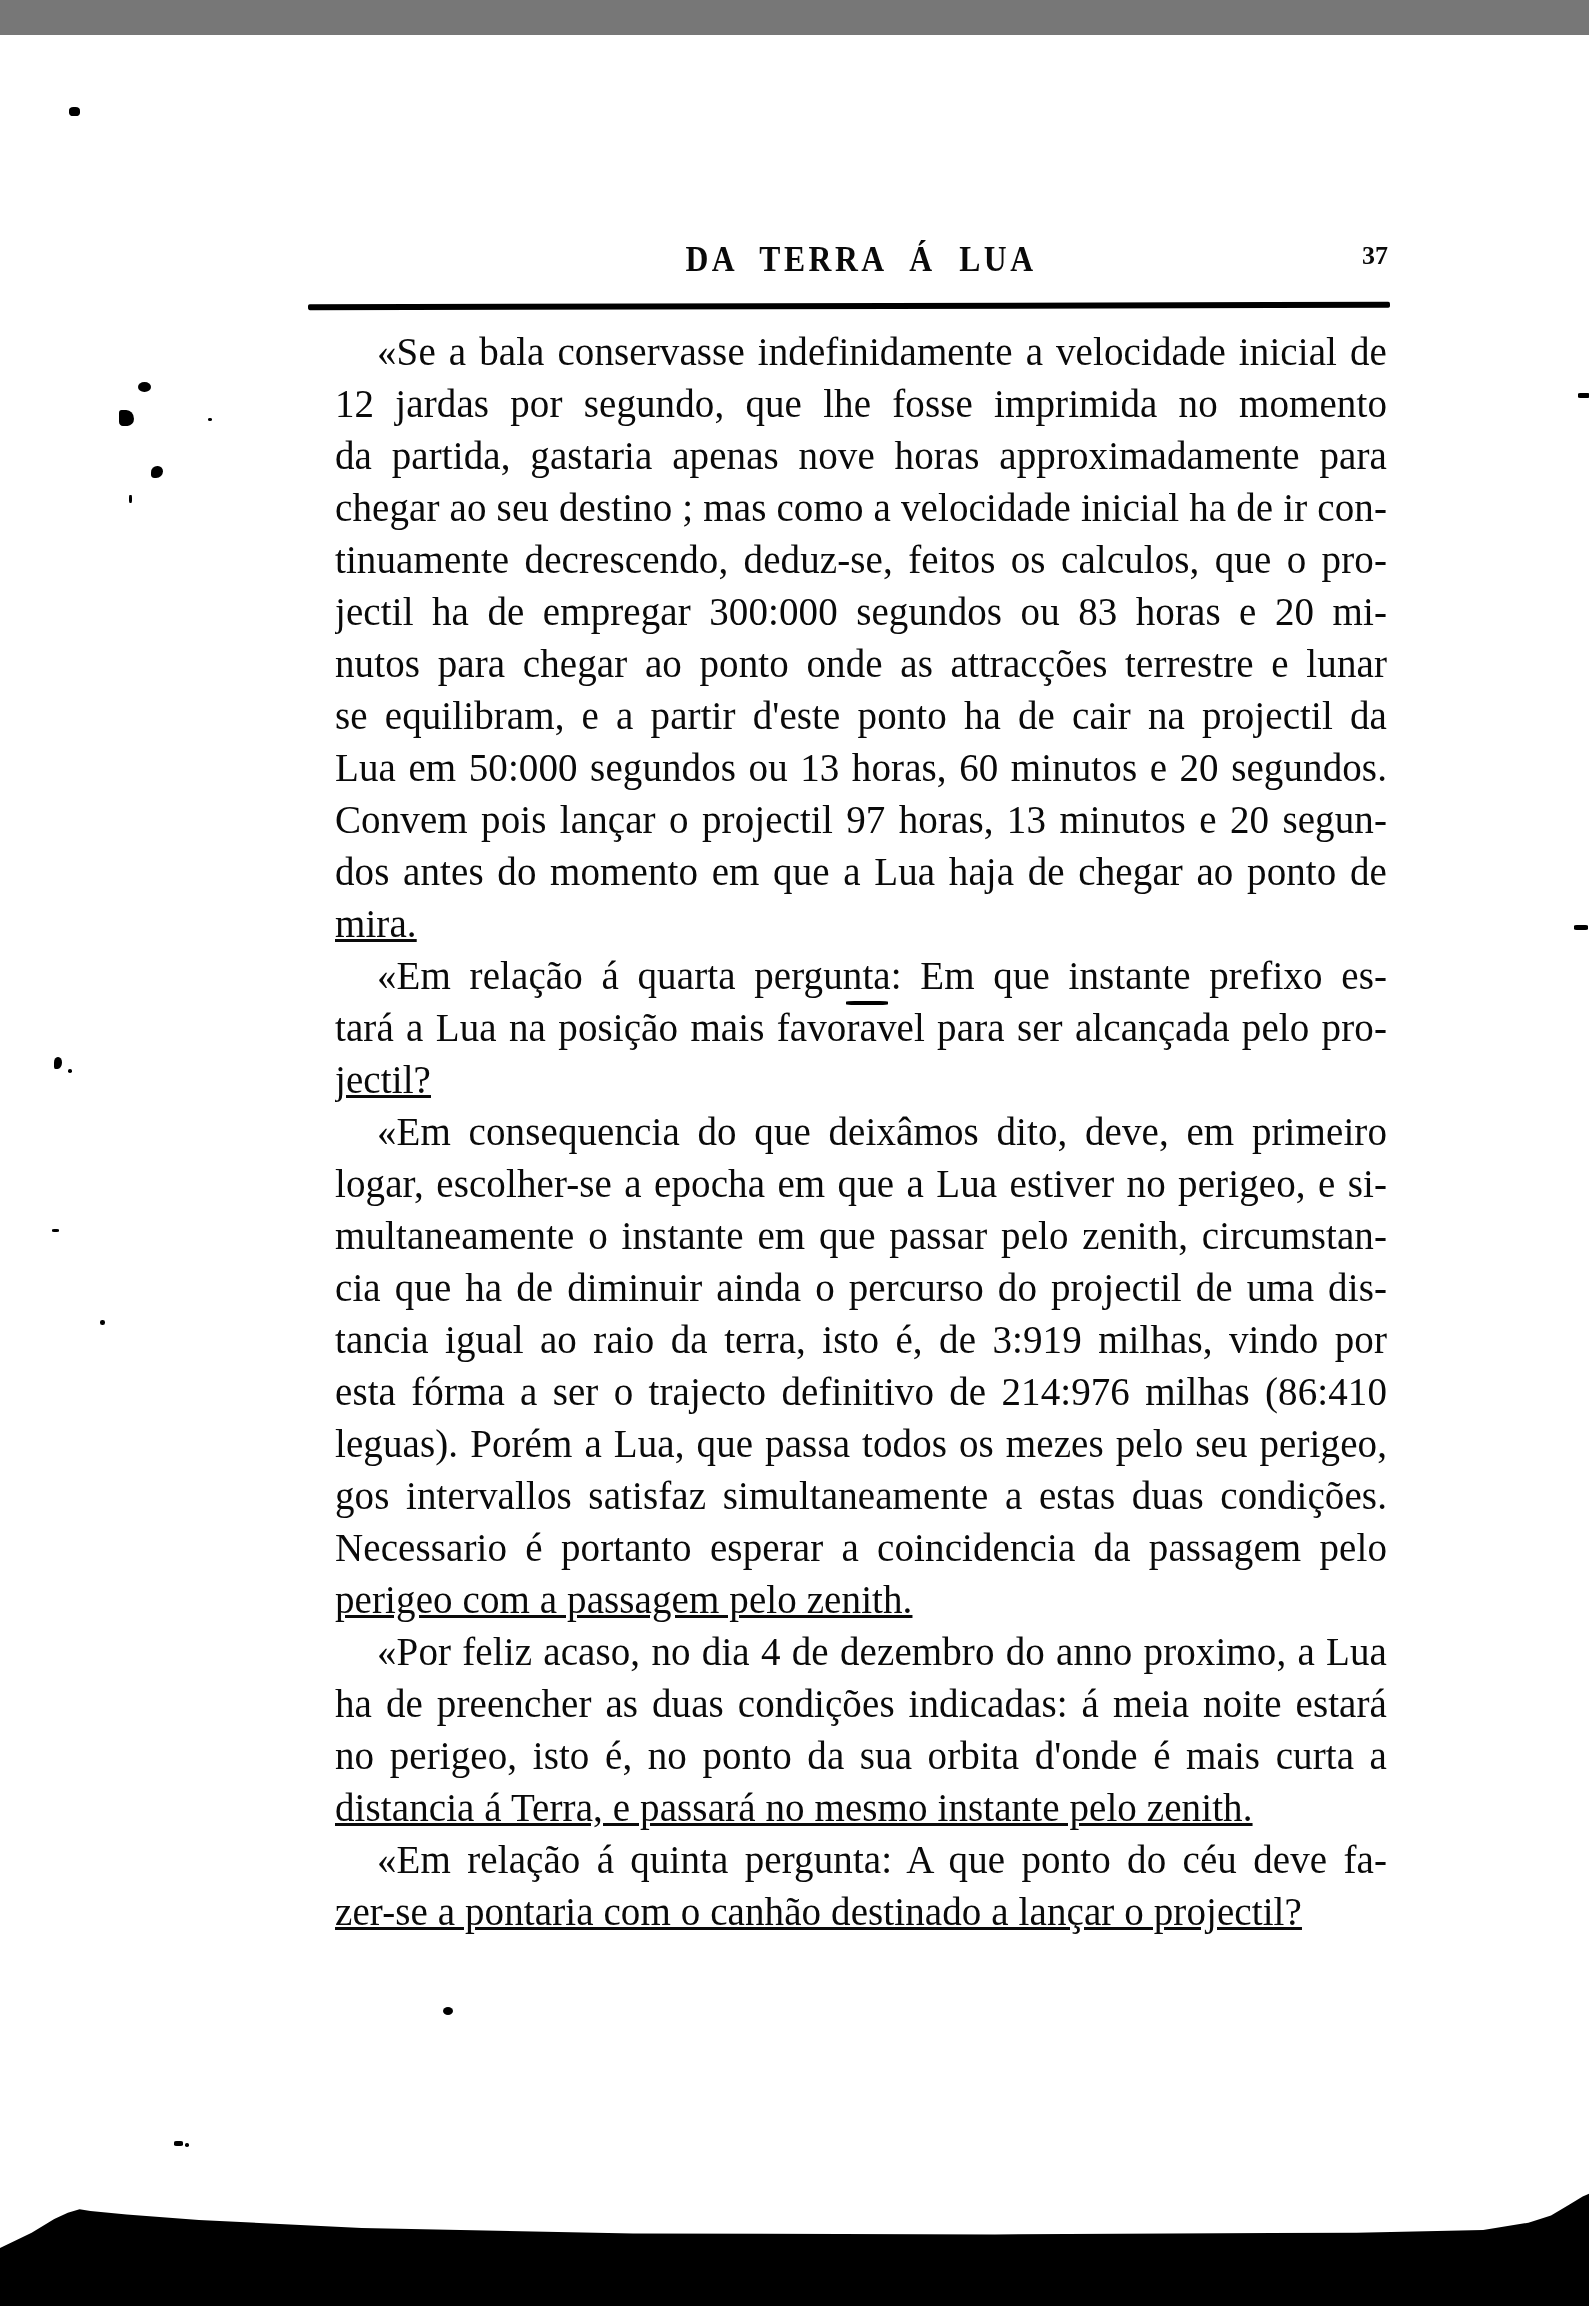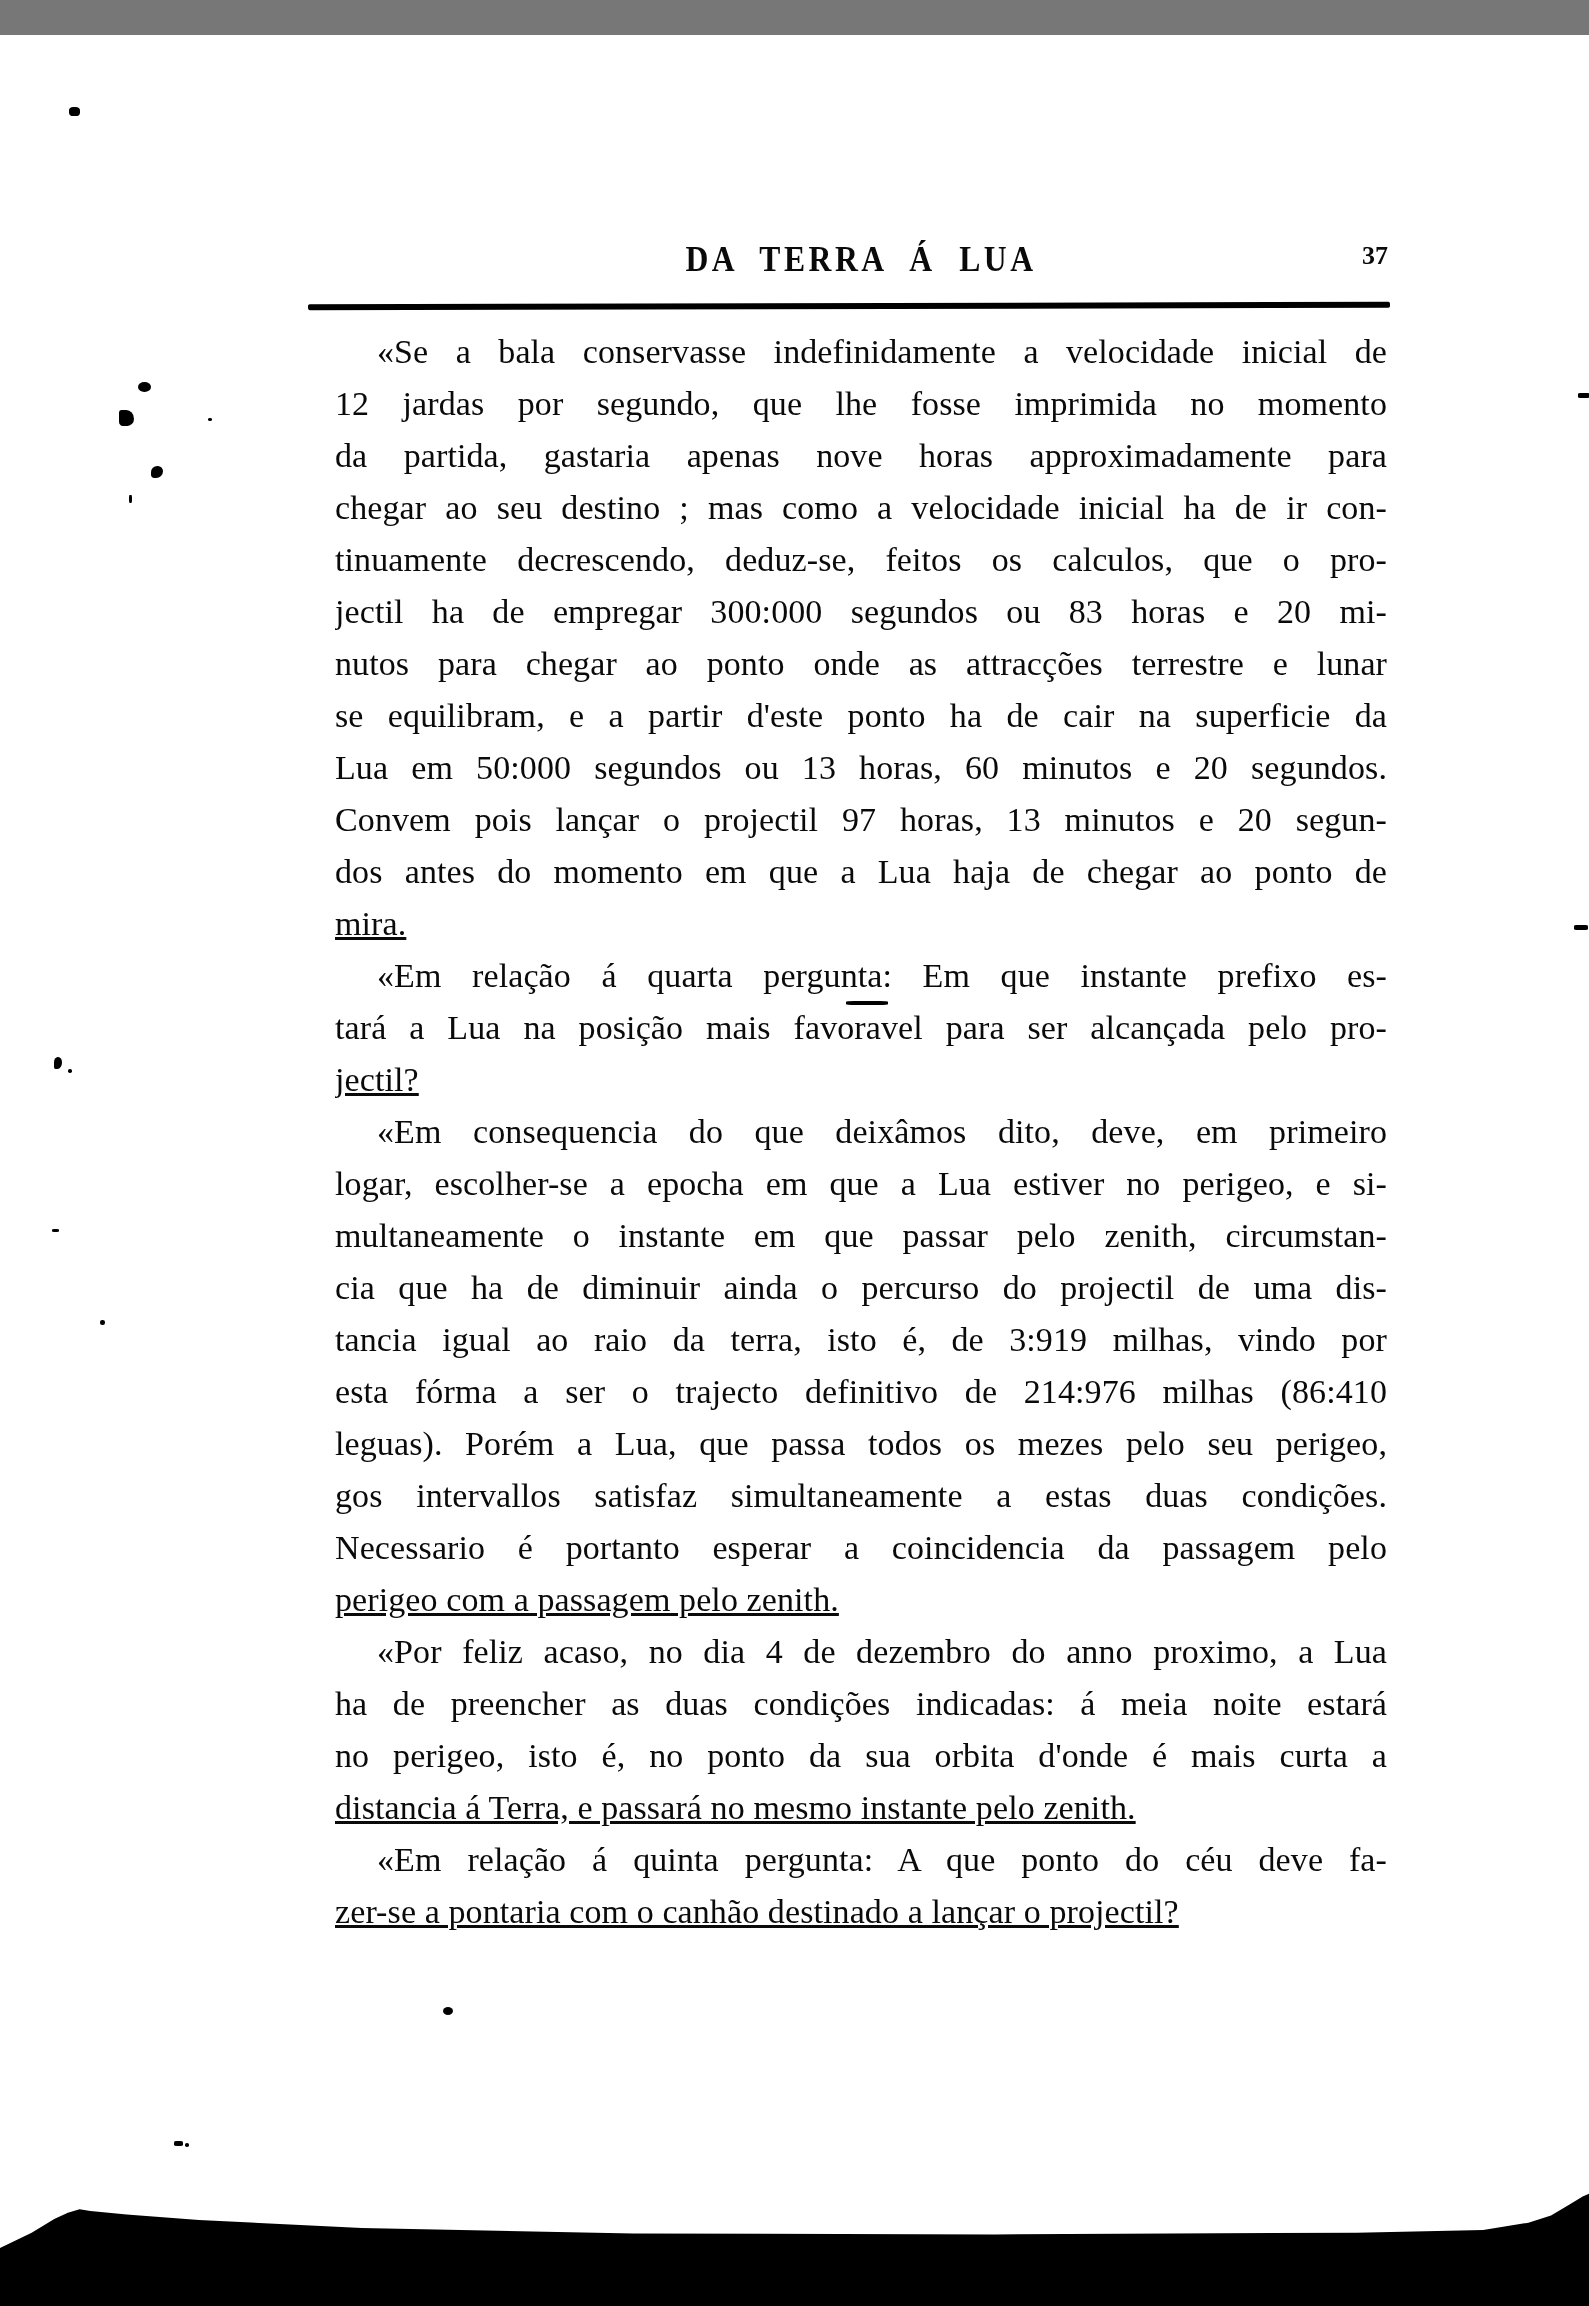--- a/index.html
+++ b/index.html
@@ -32,21 +32,21 @@
     position:absolute;
     left:308px;top:268px;
     width:1082px;height:6.3px;
     background:#000;
     transform:rotate(-0.12deg);
     border-radius:1.8px;
   }
   .body-text{
     position:absolute;
     left:335px;top:291px;width:1052px;
-    font-size:34px;
+    font-size:39px;
     line-height:52px;
     letter-spacing:0.1px;
   }
   .line{
     height:52px;
     overflow:hidden;
     text-align:justify;
     text-align-last:justify;
     white-space:normal;
   }
@@ -75,21 +75,21 @@
   <div class="header-rule"></div>
 
   <div class="body-text">
       <div class="line first">«Se a bala conservasse indefinidamente a velocidade inicial de</div>
       <div class="line">12 jardas por segundo, que lhe fosse imprimida no momento</div>
       <div class="line">da partida, gastaria apenas nove horas approximadamente para</div>
       <div class="line">chegar ao seu destino ; mas como a velocidade inicial ha de ir con-</div>
       <div class="line">tinuamente decrescendo, deduz-se, feitos os calculos, que o pro-</div>
       <div class="line">jectil ha de empregar 300:000 segundos ou 83 horas e 20 mi-</div>
       <div class="line">nutos para chegar ao ponto onde as attracções terrestre e lunar</div>
-      <div class="line">se equilibram, e a partir d'este ponto ha de cair na superficie da</div>
+      <div class="line">se equilibram, e a partir d'este ponto ha de cair na projectil da</div>
       <div class="line">Lua em 50:000 segundos ou 13 horas, 60 minutos e 20 segundos.</div>
       <div class="line">Convem pois lançar o projectil 97 horas, 13 minutos e 20 segun-</div>
       <div class="line">dos antes do momento em que a Lua haja de chegar ao ponto de</div>
       <div class="line last">mira.</div>
       <div class="line first">«Em relação á quarta pergunta: Em que instante prefixo es-</div>
       <div class="line">tará a Lua na posição mais favoravel para ser alcançada pelo pro-</div>
       <div class="line last">jectil?</div>
       <div class="line first">«Em consequencia do que deixâmos dito, deve, em primeiro</div>
       <div class="line">logar, escolher-se a epocha em que a Lua estiver no perigeo, e si-</div>
       <div class="line">multaneamente o instante em que passar pelo zenith, circumstan-</div>

